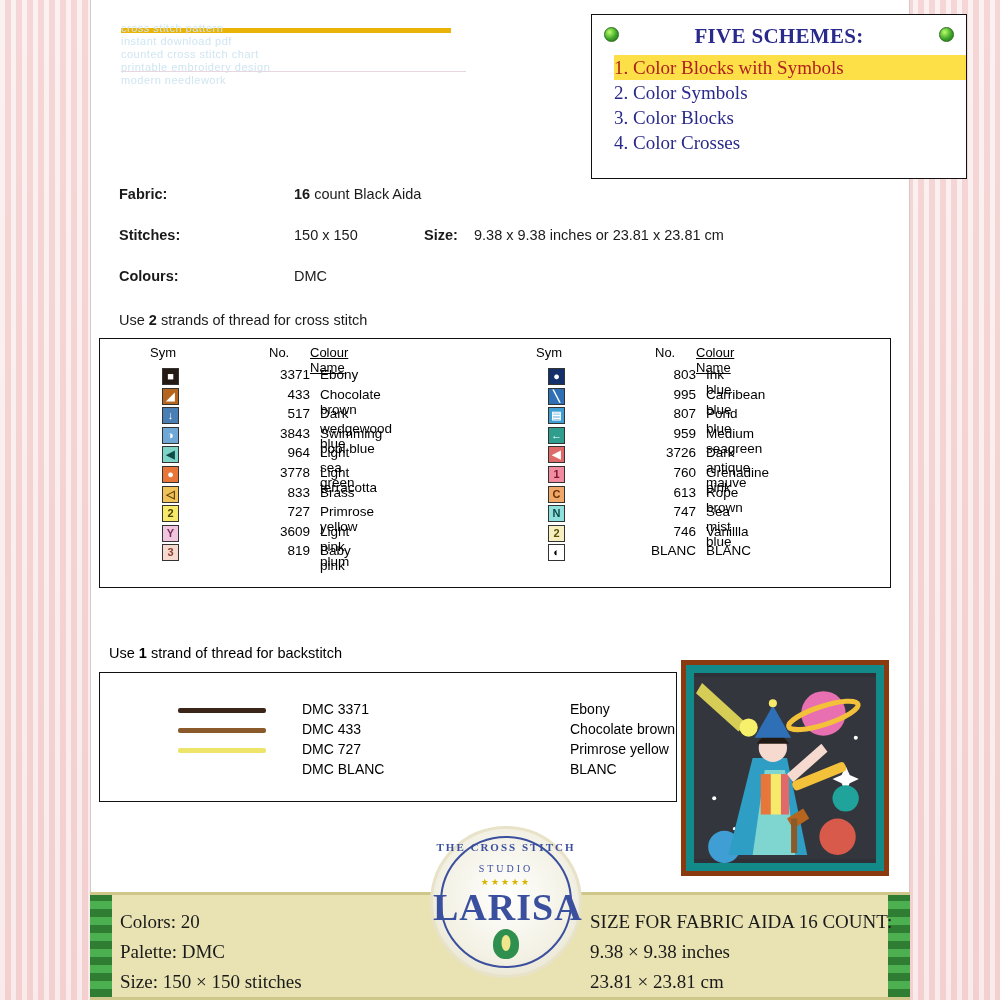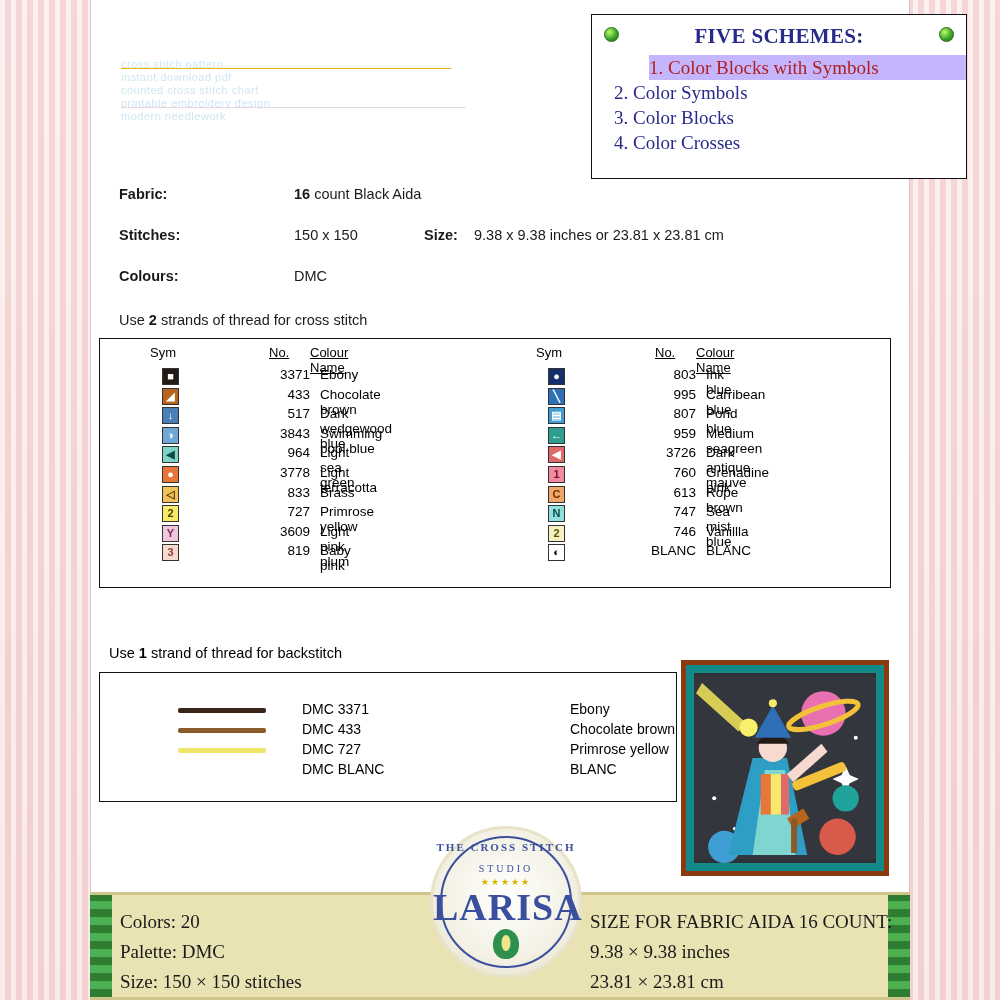--- a/index.html
+++ b/index.html
@@ -31,21 +31,21 @@
   }
 
   
   .ghost{
     position:absolute; left:20px; top:12px; width:380px;
     color:#cfe6f2; font-size:11px; line-height:17px;
     letter-spacing:0.5px;
     user-select:none;
   }
   .ghost .line{ height:13px; }
-  .ghost .l1{ width:330px; border-bottom:1px solid #eab308;margin-top:36px; }
+  .ghost .l1{ width:330px; border-bottom:5px solid #eab308; }
   .ghost .l2{ width:260px; }
   .ghost .l3{ width:300px; }
   .ghost .l4{ width:345px; border-bottom:1px solid #e8d6e0; }
   .ghost .l5{ width:240px; }
 
   
   .schemes{
     position:absolute; left:490px; top:6px; width:376px; height:165px;
     background:#ffffff; border:1px solid #111;
   }
@@ -59,21 +59,21 @@
     background:radial-gradient(circle at 35% 32%, #b9ff6a 0%, #3fa52a 55%, #1d6d12 100%);
     border:1px solid #2a6a18;
   }
   .schemes .dot.l{ left:12px; top:12px; }
   .schemes .dot.r{ right:12px; top:12px; }
   .schemes ol{ margin:6px 0 0 16px; padding:0 0 0 6px; }
   .schemes li{
     font-family:"Liberation Serif", serif; font-size:19px; color:#2a2a8c;
     line-height:25px; list-style:none; position:relative;
   }
-  .schemes li.first{ color:#b02020; background:#c4b5fd;margin-left:35px; }
+  .schemes li.first{ color:#b02020; background:#fde047; }
 
   
   .specs{ position:absolute; left:18px; top:178px; width:770px; font-size:14.5px; color:#1a1a1a;}
   .spec-row{ position:relative; height:41px; }
   .spec-label{ position:absolute; left:0; font-weight:bold; }
   .spec-val{ position:absolute; left:132px;margin-left:43px; }
   .spec-val b{ font-weight:bold; }
   .spec-label2{ position:absolute; left:305px; font-weight:bold; }
   .spec-val2{ position:absolute; left:355px; }
   .use-strands{ position:absolute; left:0; top:126px; font-size:14.5px; }
@@ -82,21 +82,21 @@
   
   .floss{
     position:absolute; left:98px; top:338px; width:792px; height:250px;
     background:#fff; border:1px solid #111;
   }
   .floss .col{ position:absolute; top:6px; }
   .floss .colA{ left:14px; }
   .floss .colB{ left:400px; }
   .hdr{ position:relative; height:22px; font-size:13px; }
   .hdr .h-sym{ position:absolute; left:36px; }
-  .hdr .h-no{ position:absolute; left:155px; text-decoration:underline; }
+  .hdr .h-no{ position:absolute; left:155px; }
   .hdr .h-name{ position:absolute; left:196px; text-decoration:underline; }
   .frow{ position:relative; height:19.6px; font-size:13.5px; }
   .swatch{
     position:absolute; left:48px; top:1px; width:17px; height:17px;
     border:1px solid #333; font-size:11px; line-height:15px; text-align:center;
     font-weight:bold;
   }
   .fno{ position:absolute; left:96px; width:100px; text-align:right; }
   .fname{ position:absolute; left:206px; }
 

